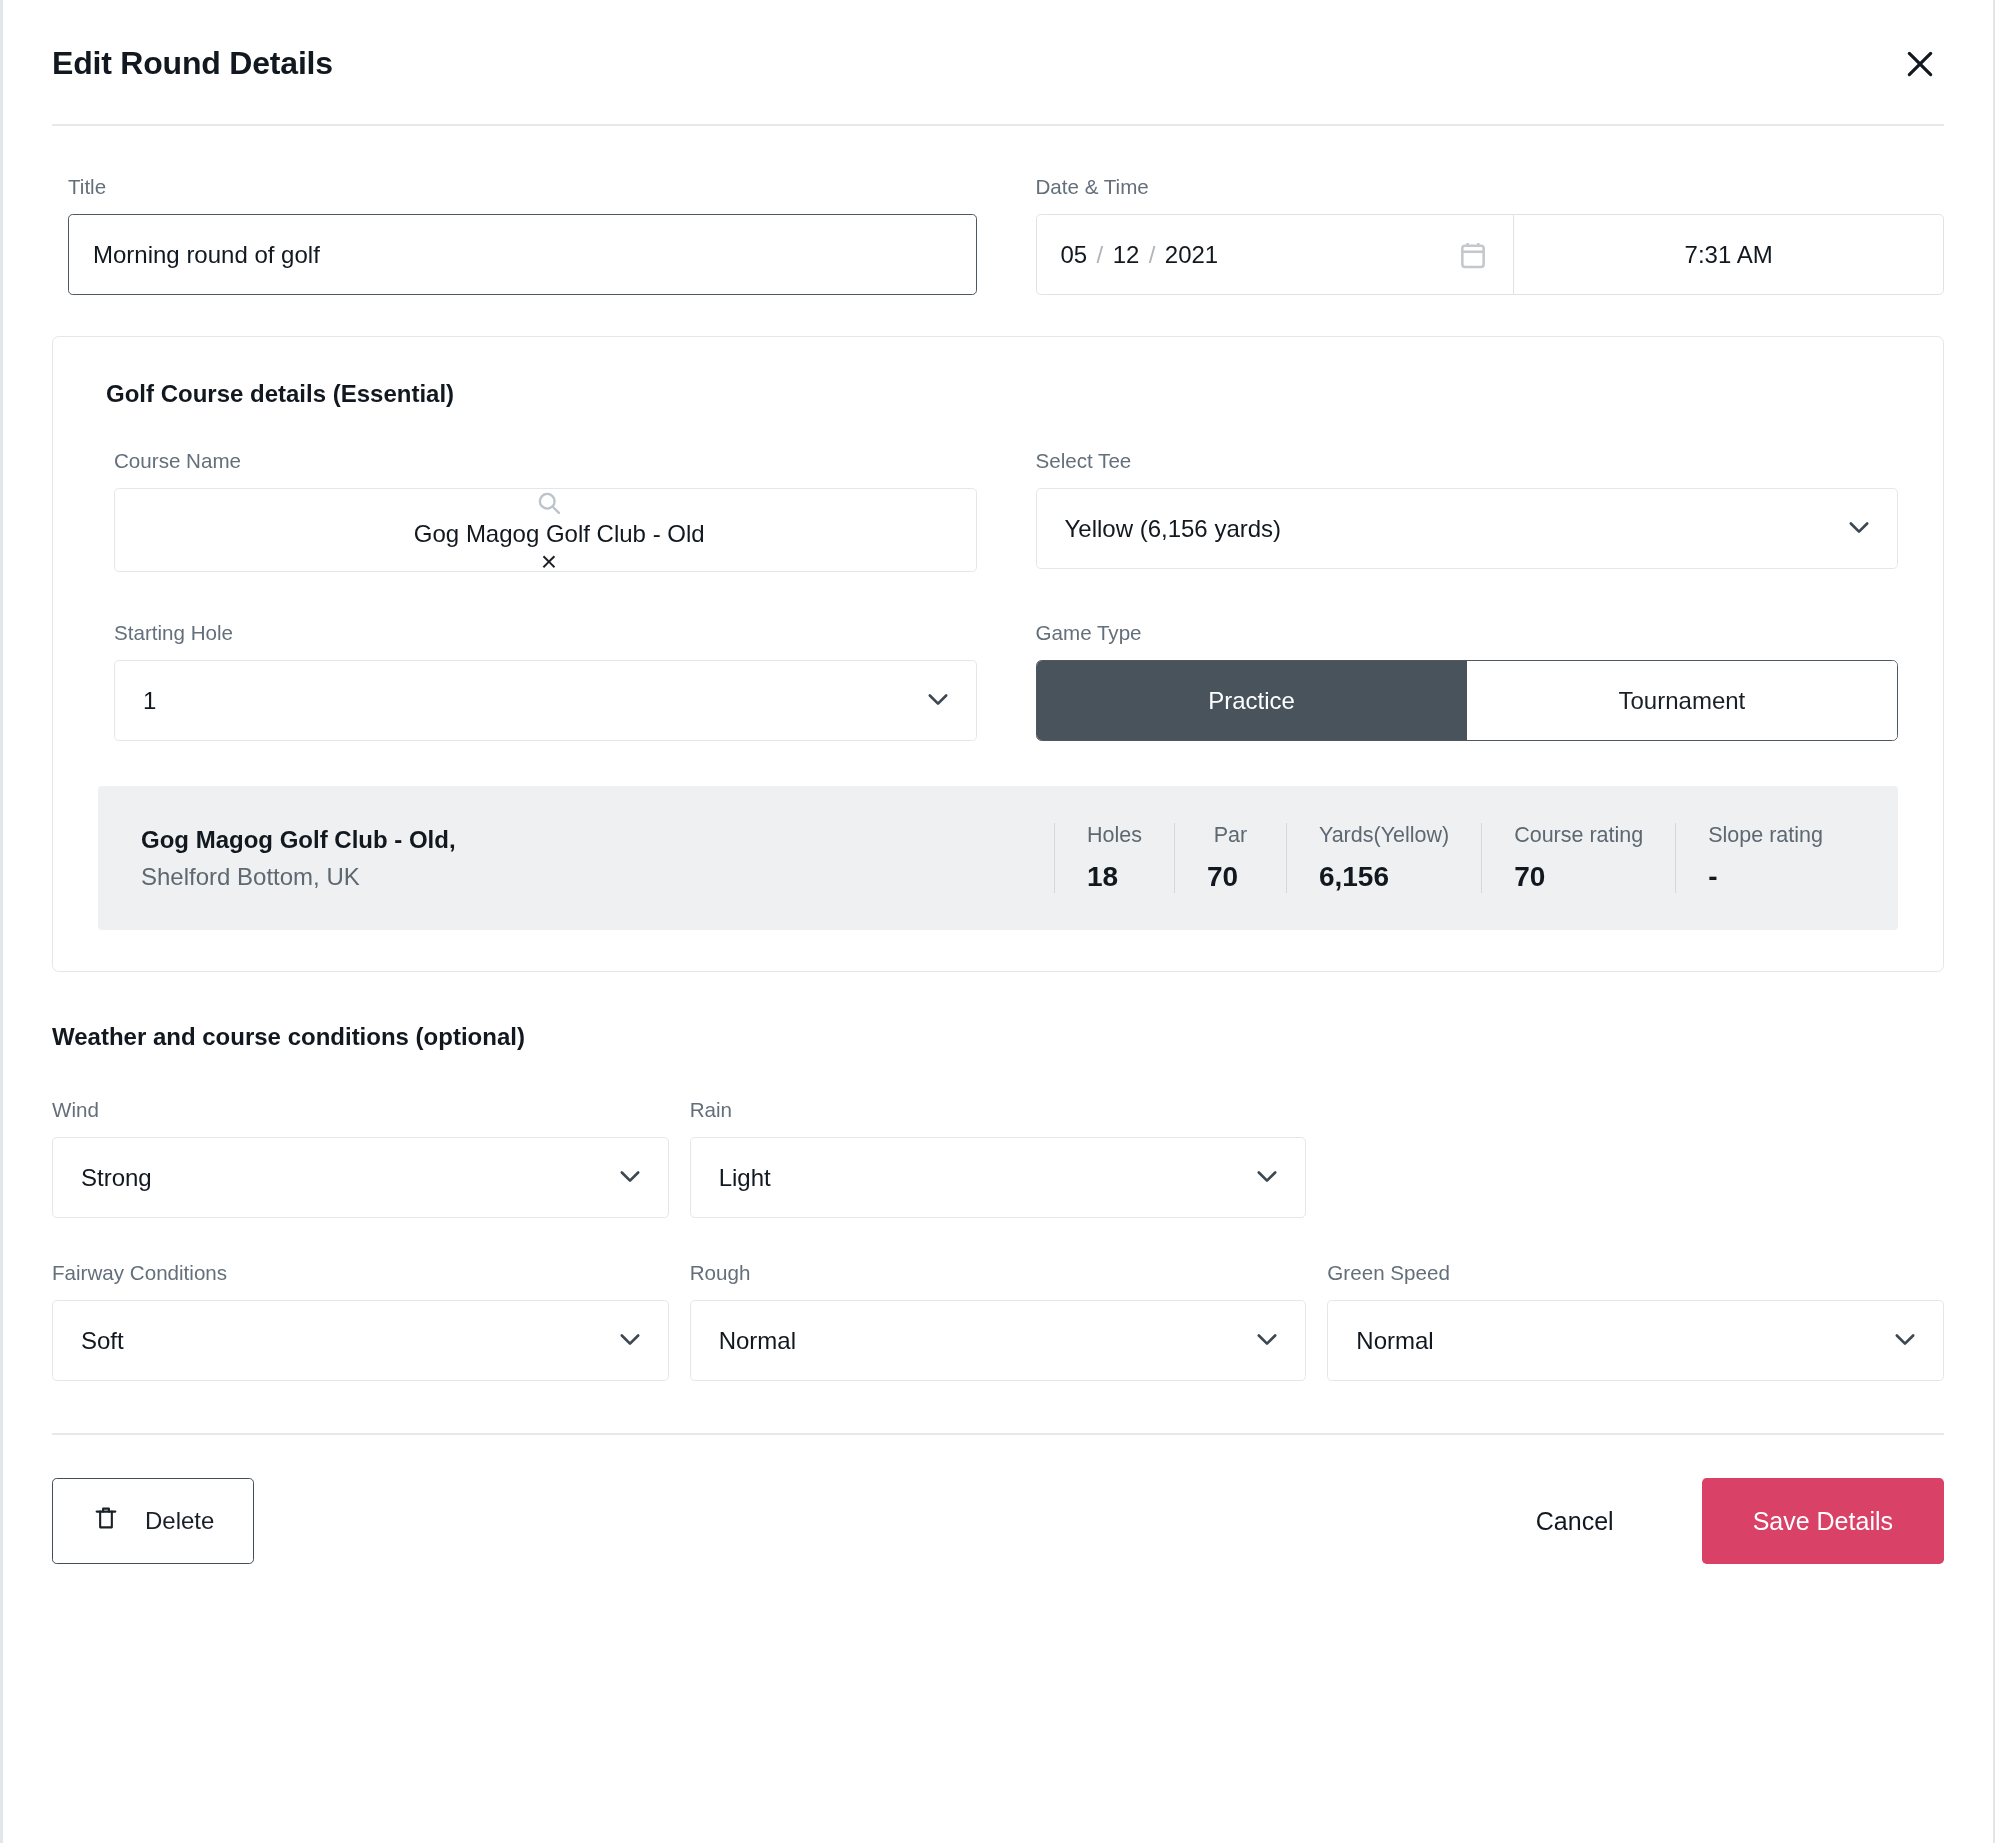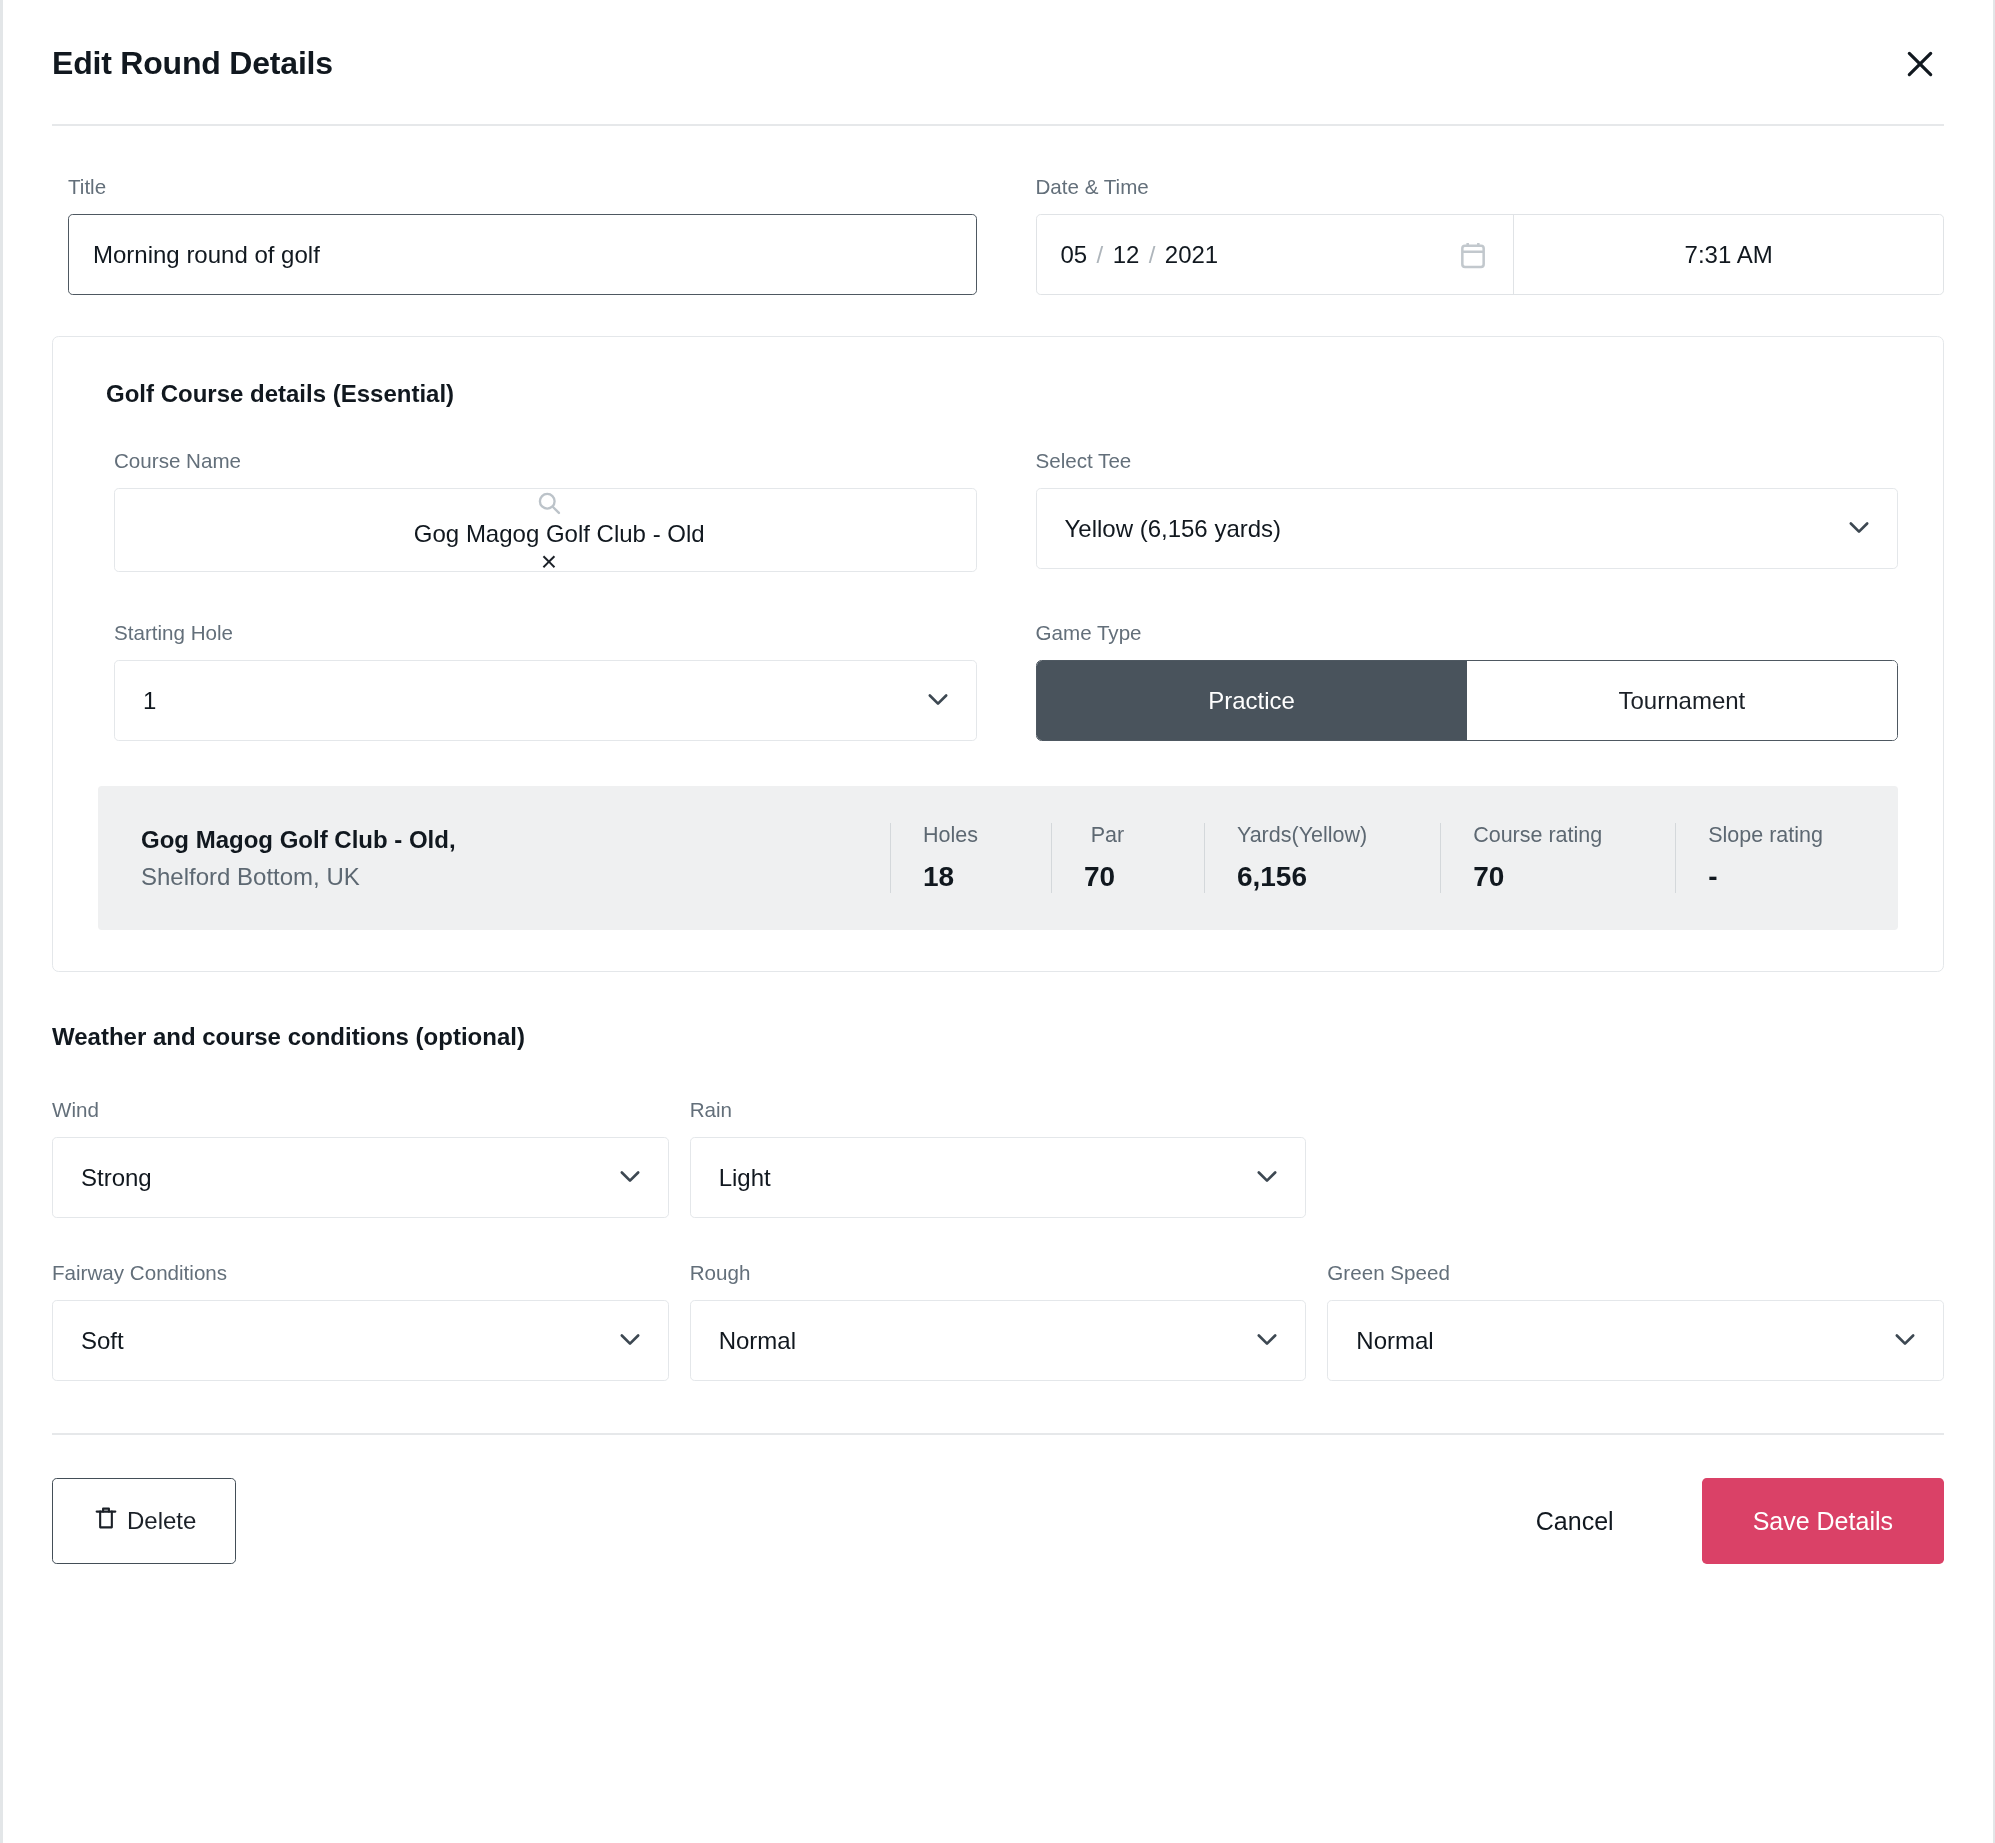--- a/index.html
+++ b/index.html
@@ -212,21 +212,20 @@
 
   
   .stats {
     margin-top: 45px;
     background: #eff0f1;
     border-radius: 3.7px;
     display: flex;
     align-items: center;
     padding: 37px 43px;
     min-height: 141px;
-    gap: 41px;
   }
   .stats-course { flex: 1; }
   .stats-course .name {
     font-size: 24px;
     font-weight: bold;
     color: #11181f;
     margin-bottom: 9.4px;
   }
   .stats-course .loc {
     font-size: 24px;
@@ -271,21 +270,21 @@
     margin-top: 52px;
   }
   .footer {
     display: flex;
     align-items: center;
     margin-top: 43px;
   }
   .delete-btn {
     display: flex;
     align-items: center;
-    gap: 7px;
+    gap: 25px;
     height: 86px;
     padding: 0 39px;
     border: 1.9px solid #434e57;
     border-radius: 4.7px;
     background: #fff;
     font-size: 24px;
     color: #1b2027;
     cursor: pointer;
     font-family: "Liberation Sans", sans-serif;
   }

